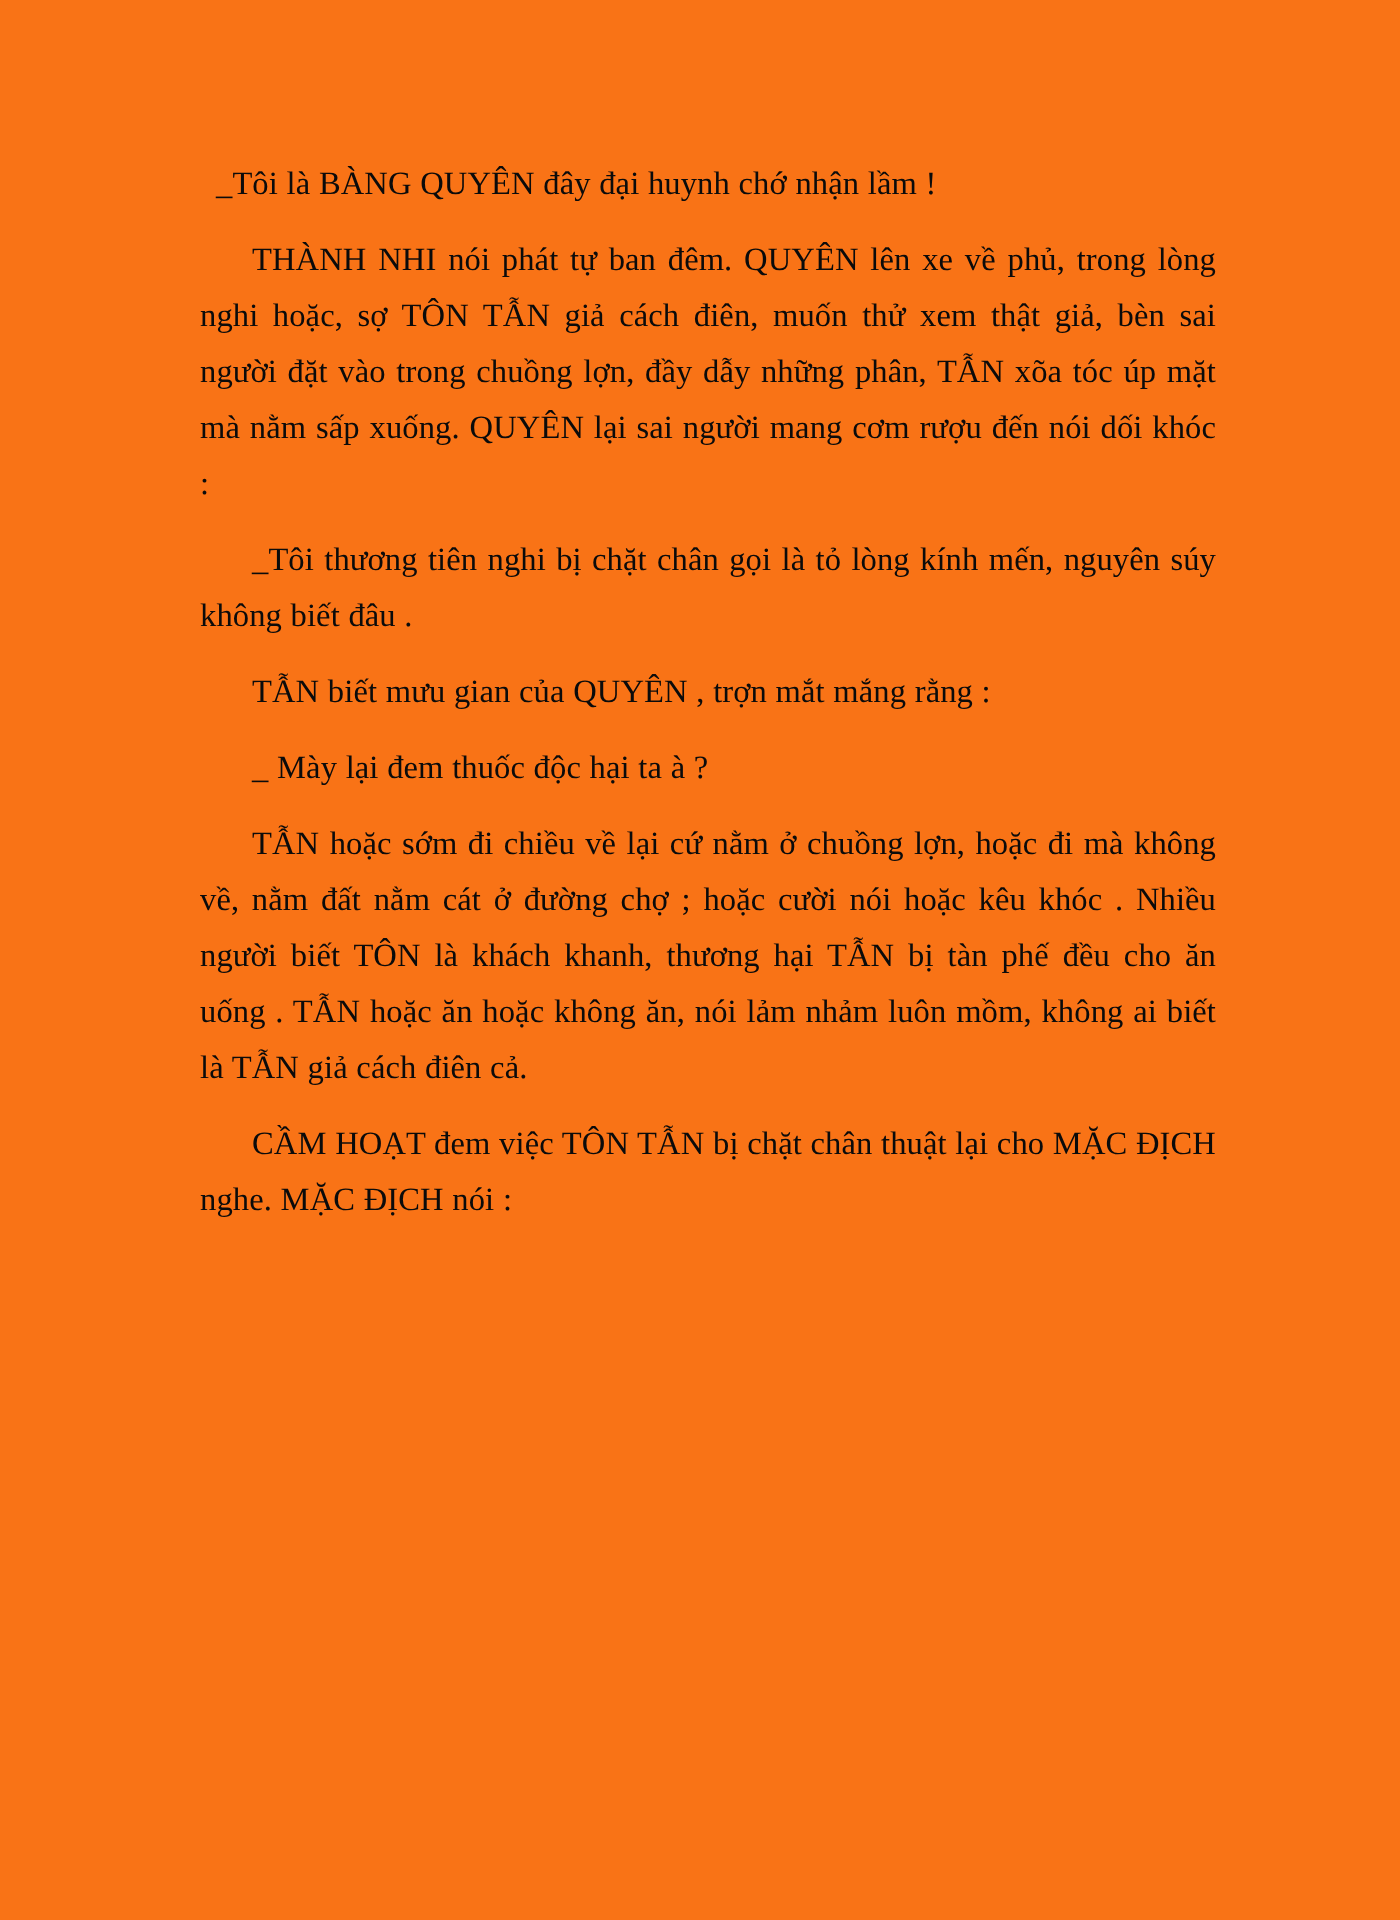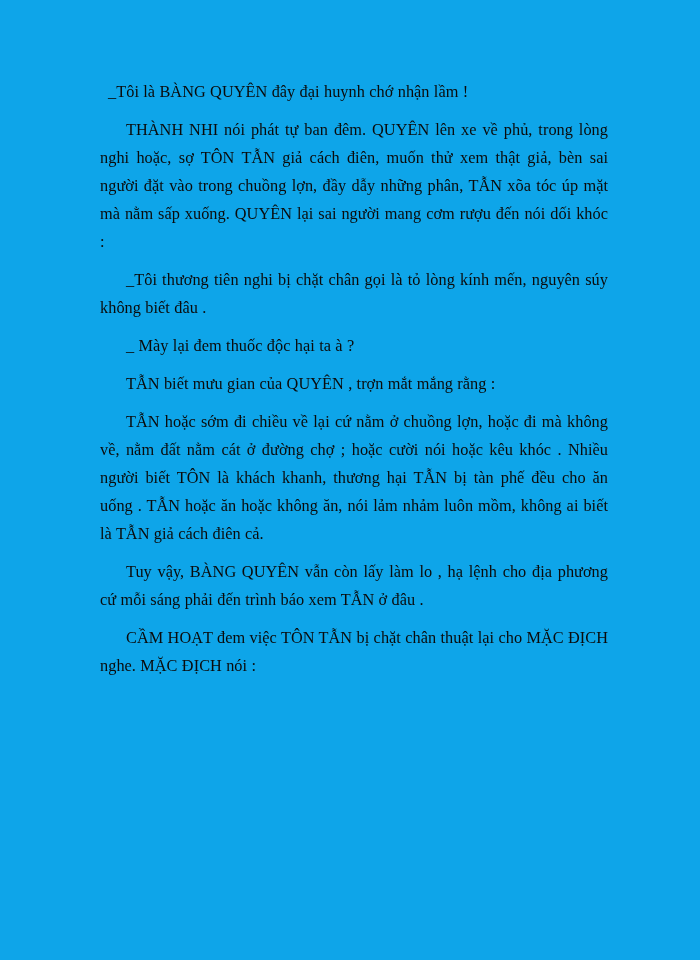--- a/index.html
+++ b/index.html
@@ -11,21 +11,21 @@
     width: 700px;
     height: 960px;
     overflow: hidden;
     font-family: "Liberation Serif", "DejaVu Serif", serif;
     color: #0b0b0b;
   }
   .page {
     position: relative;
     width: 700px;
     height: 960px;
-    background: #0ea5e9;
+    background: #f97316;
     box-sizing: border-box;
   }
   .text-column {
     position: absolute;
     left: 100px;
     top: 78px;
     width: 508px;
   }
   .para {
     margin: 0 0 10px 0;
@@ -53,20 +53,19 @@
 </style>
 </head>
 <body>
 
 <div class="page">
   <div class="text-column">
 
     <p class="para dialogue">_Tôi là BÀNG QUYÊN đây đại huynh chớ nhận lầm !</p>
     <p class="para">THÀNH NHI nói phát tự ban đêm. QUYÊN lên xe về phủ, trong lòng nghi hoặc, sợ TÔN TẪN giả cách điên, muốn thử xem thật giả, bèn sai người đặt vào trong chuồng lợn, đầy dẫy những phân, TẪN xõa tóc úp mặt mà nằm sấp xuống. QUYÊN lại sai người mang cơm rượu đến nói dối khóc :</p>
     <p class="para">_Tôi thương tiên nghi bị chặt chân gọi là tỏ lòng kính mến, nguyên súy không biết đâu .</p>
+    <p class="para">TẪN biết mưu gian của QUYÊN , trợn mắt mắng rằng :</p>
     <p class="para dialogue-indent">_ Mày lại đem thuốc độc hại ta à ?</p>
-    <p class="para">TẪN biết mưu gian của QUYÊN , trợn mắt mắng rằng :</p>
     <p class="para">TẪN hoặc sớm đi chiều về lại cứ nằm ở chuồng lợn, hoặc đi mà không về, nằm đất nằm cát ở đường chợ ; hoặc cười nói hoặc kêu khóc . Nhiều người biết TÔN là khách khanh, thương hại TẪN bị tàn phế đều cho ăn uống . TẪN hoặc ăn hoặc không ăn, nói lảm nhảm luôn mồm, không ai biết là TẪN giả cách điên cả.</p>
-    <p class="para">Tuy vậy, BÀNG QUYÊN vẫn còn lấy làm lo , hạ lệnh cho địa phương cứ mỗi sáng phải đến trình báo xem TẪN ở đâu .</p>
     <p class="para">CẦM HOẠT đem việc TÔN TẪN bị chặt chân thuật lại cho MẶC ĐỊCH nghe. MẶC ĐỊCH nói :</p>
 
   </div>
 </div>
 
 </body></html>

